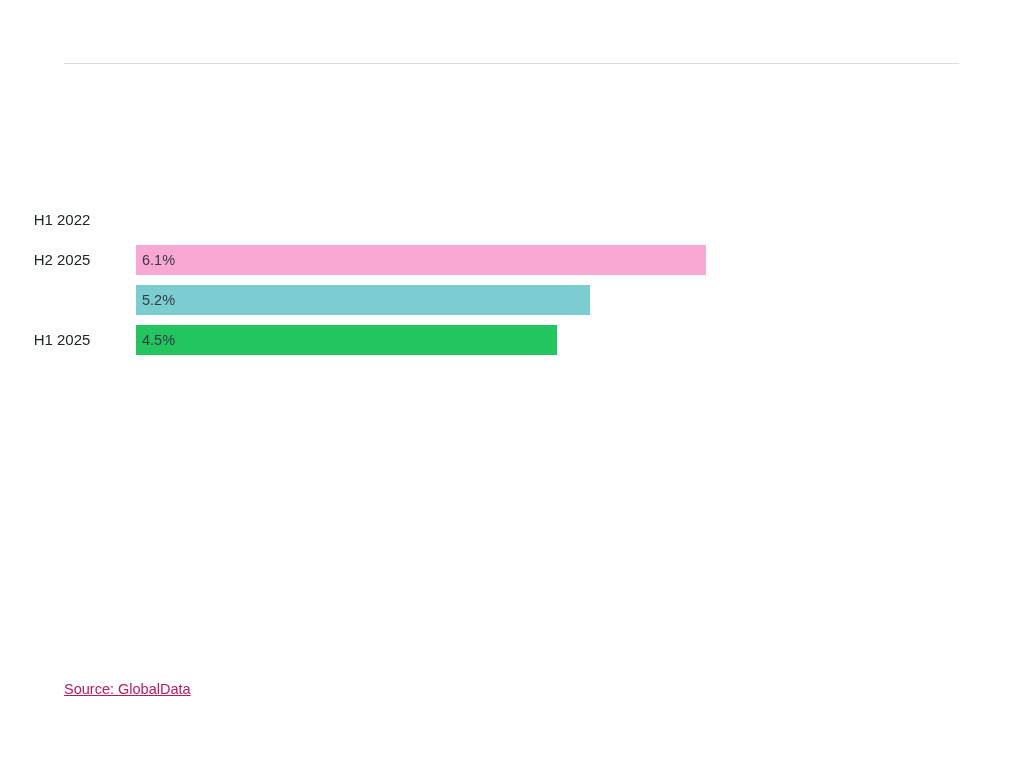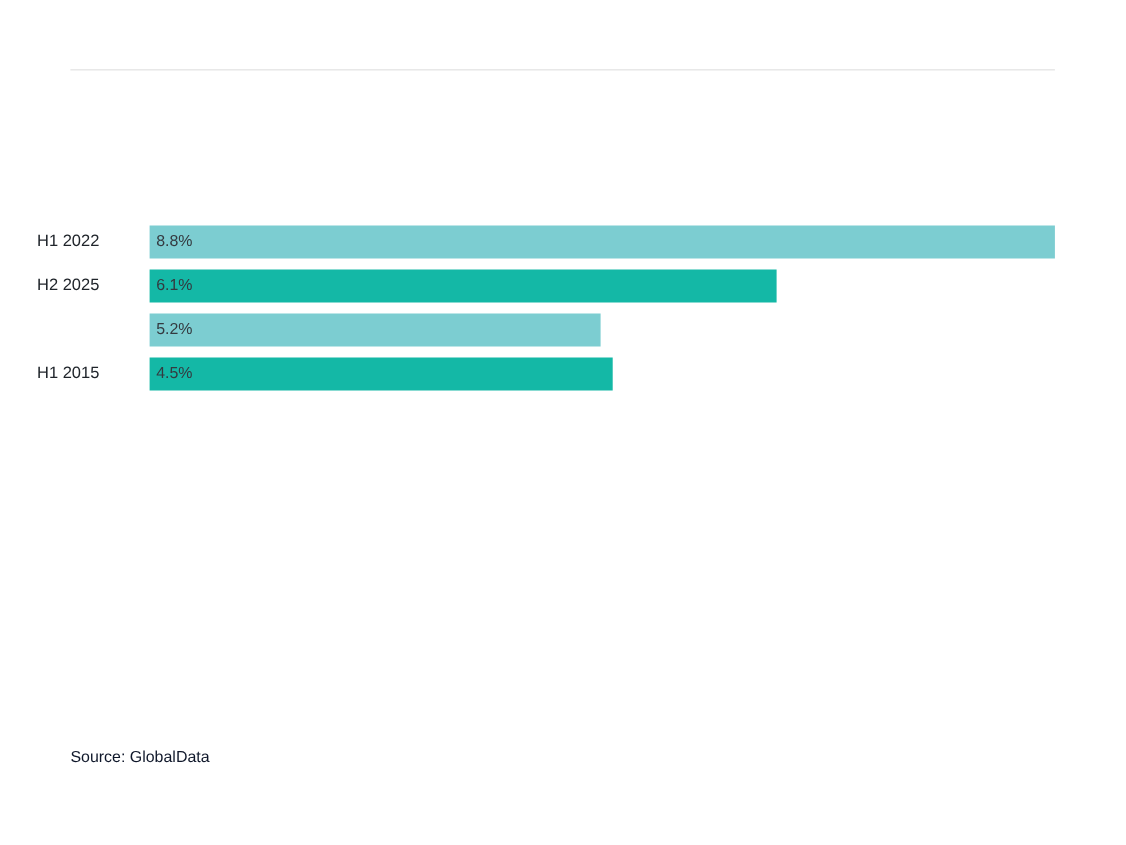--- a/index.html
+++ b/index.html
@@ -104,64 +104,60 @@
     font-size: 14.5px;
     color: #343a40;
     white-space: nowrap;
   }
   .source-note {
     position: absolute;
     left: 64px;
     top: 681px;
     font-family: "Liberation Sans", sans-serif;
     font-size: 14.5px;
-    color: #0f172a;
+    color: #be185d;
     white-space: nowrap;
+    text-decoration: underline;
   }
 </style>
 </head>
 <body>
 
 <div class="chart-canvas">
 
   <div class="top-rule"></div>
 
 
   <div class="plot-area">
 
     <div class="bar-row">
       <div class="bar-label">H1 2022</div>
-      <div class="bar-track">
-        <div class="bar-fill" style="width: 823px; background: rgb(124, 205, 209);">
-          <span class="bar-value">8.8%</span>
-        </div>
-      </div>
     </div>
 
     <div class="bar-row">
       <div class="bar-label">H2 2025</div>
       <div class="bar-track">
-        <div class="bar-fill" style="width: 570.489px; background: #14b8a6;">
+        <div class="bar-fill" style="width: 570.489px; background: #f9a8d4;">
           <span class="bar-value">6.1%</span>
         </div>
       </div>
     </div>
 
     <div class="bar-row">
       <div class="bar-track">
-        <div class="bar-fill" style="width: 410px; background: rgb(124, 205, 209);">
+        <div class="bar-fill" style="width: 454px; background: rgb(124, 205, 209);">
           <span class="bar-value">5.2%</span>
         </div>
       </div>
     </div>
 
     <div class="bar-row">
-      <div class="bar-label">H1 2015</div>
+      <div class="bar-label">H1 2025</div>
       <div class="bar-track">
-        <div class="bar-fill" style="width: 420.852px; background: #14b8a6;">
+        <div class="bar-fill" style="width: 420.852px; background: #22c55e;">
           <span class="bar-value">4.5%</span>
         </div>
       </div>
     </div>
 
   </div>
 
   <div class="source-note">Source: GlobalData</div>
 
 </div>

